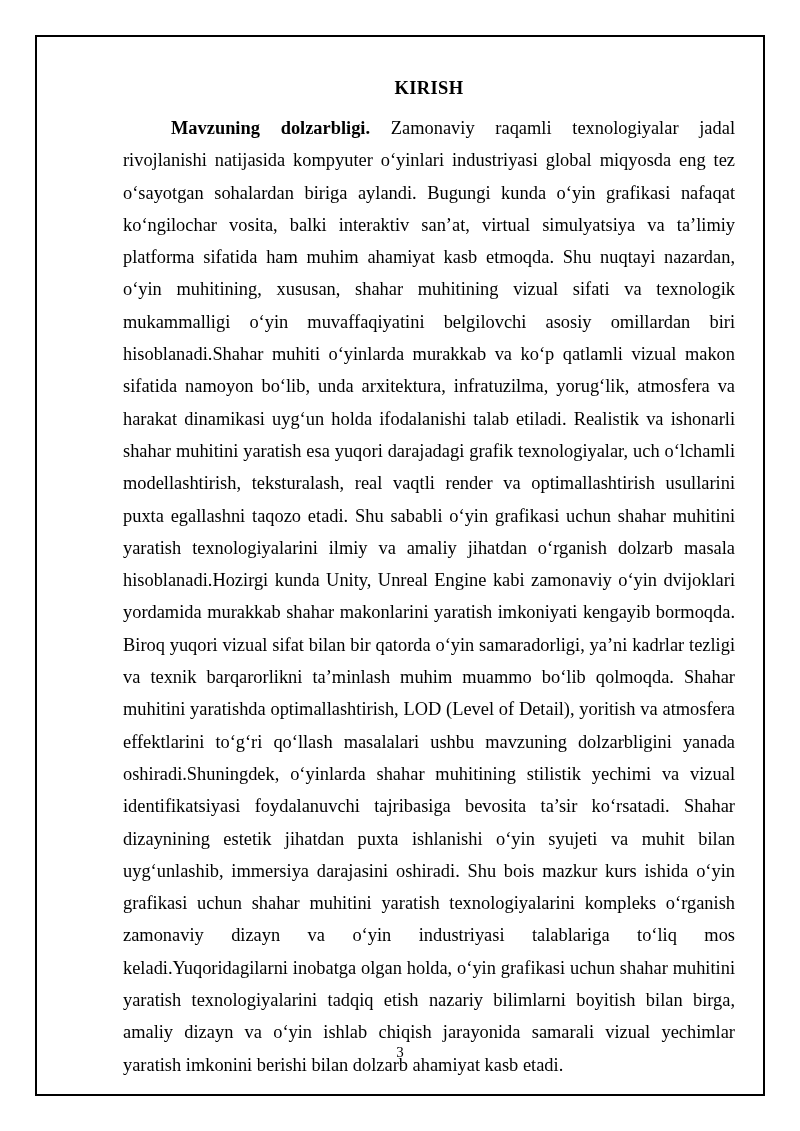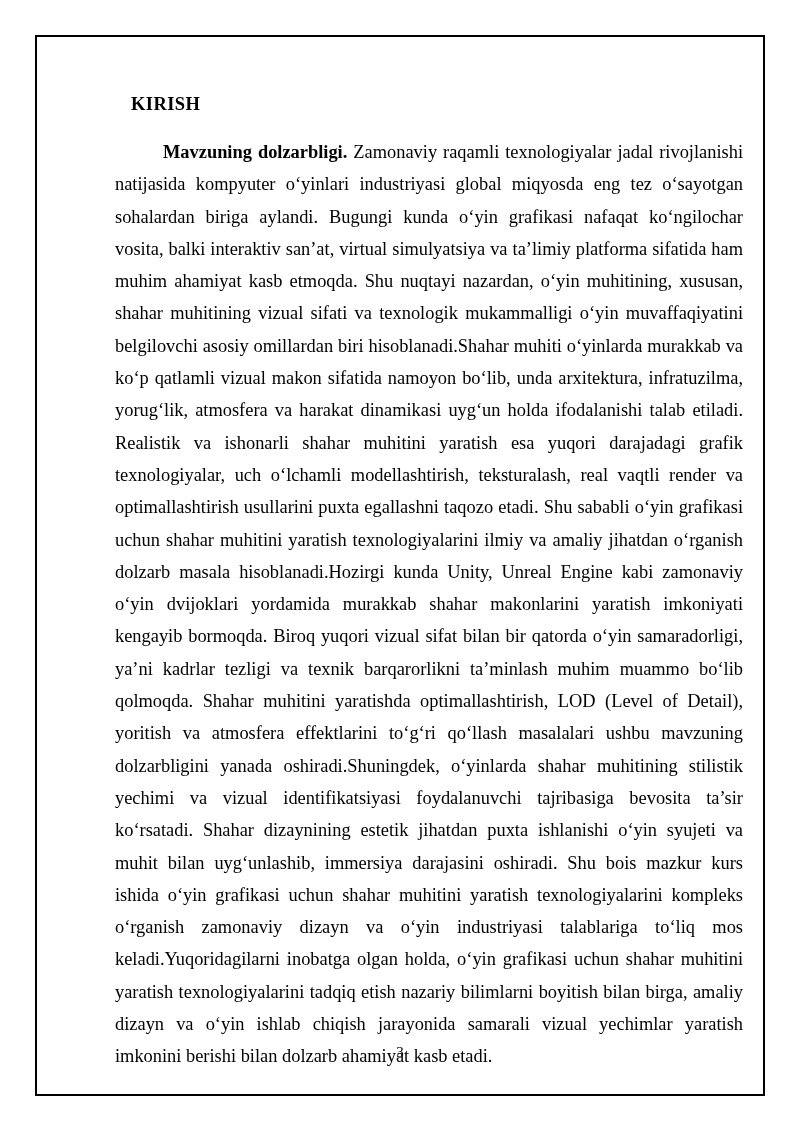--- a/index.html
+++ b/index.html
@@ -27,29 +27,30 @@
     border: 2px solid #000000;
     pointer-events: none;
   }
   .content {
     position: absolute;
     left: 115px;
     top: 72px;
     width: 628px;
   }
   .title {
-    margin: 16px;
+    margin: 0;
     padding: 0;
+    text-align: center;
     font-size: 18.5px;
     font-weight: bold;
     line-height: 32px;
     letter-spacing: 0.4px;
   }
   .body-paragraph {
-    margin: 0;
+    margin: 8px;
     padding: 0;
     font-size: 18.4px;
     line-height: 32.3px;
     text-align: justify;
     text-indent: 48px;
   }
   .lead {
     font-weight: bold;
   }
   .page-number {

